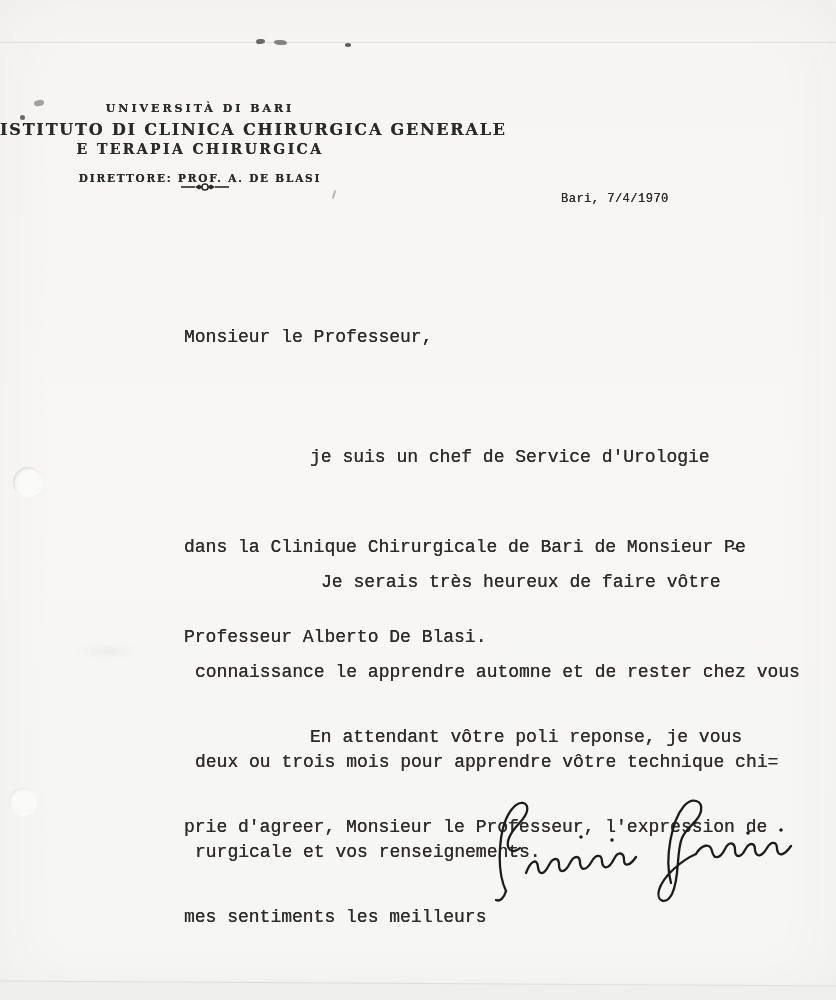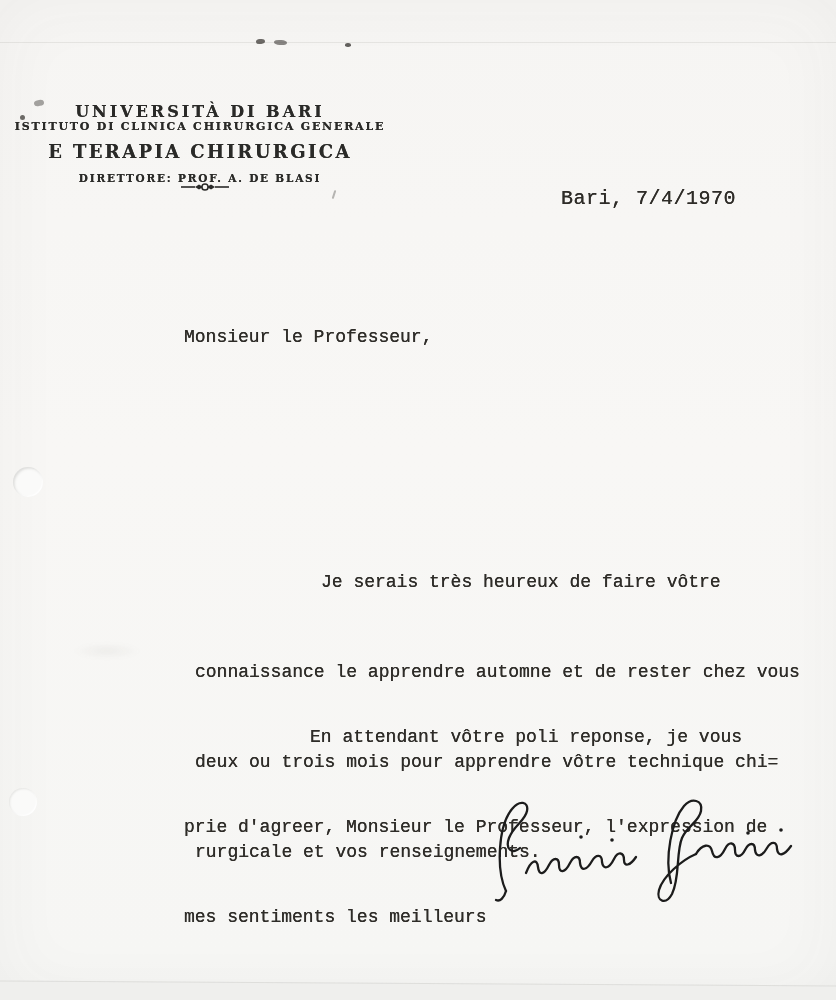--- a/index.html
+++ b/index.html
@@ -12,31 +12,31 @@
     font-family:"Liberation Mono","DejaVu Sans Mono",monospace;
     color:#2e2c28;
   }
   
   .lh-line{
     position:absolute;left:0;width:400px;text-align:center;
     font-family:"DejaVu Serif","Liberation Serif",serif;
     font-weight:bold;color:#2a2a28;white-space:nowrap;
     text-shadow:0 0 .4px rgba(40,40,35,.8);
   }
-  .lh1{top:102px;font-size:16px;letter-spacing:3px;}
-  .lh2{top:120px;font-size:11px;letter-spacing:1.8px;}
-  .lh3{top:141px;font-size:18px;letter-spacing:2.4px;}
+  .lh1{top:102px;font-size:11px;letter-spacing:3px;}
+  .lh2{top:120px;font-size:16px;letter-spacing:1.8px;}
+  .lh3{top:141px;font-size:14px;letter-spacing:2.4px;}
   .lh4{top:164px;font-size:10.5px;letter-spacing:1.8px;margin-top:8px;}
   .ornament{position:absolute;left:180px;top:181px;width:50px;height:12px;}
   
   .typed{
     position:absolute;font-size:18px;line-height:30px;white-space:pre;
     color:#2e2c28;text-shadow:0 0 .55px rgba(35,33,28,.85),.3px .3px .4px rgba(35,33,28,.25);
   }
-  .date{left:561px;top:184px;font-size:20px;letter-spacing:.5px;}
+  .date{left:561px;top:184px;font-size:12px;letter-spacing:.5px;}
   .salutation{left:184px;top:322px;}
   .para{left:184px;}
   .p1{top:382px;} .p2{top:507px;margin-left:11px;} .p3{top:662px;}
   .tline{height:30px;}
   .indent{padding-left:126px;}
   
   .signature{position:absolute;left:486px;top:788px;width:320px;height:130px;}
   .signature path{fill:none;stroke:#1c1c1c;stroke-width:2.3;stroke-linecap:round;stroke-linejoin:round;}
   .signature .dot{fill:#1c1c1c;stroke:none;}
   
@@ -85,20 +85,25 @@
       <path d="M15 6 L19 3.4 L23 6 L19 8.6 Z" fill="#2a2a28"></path>
       <path d="M27 6 L31 3.4 L35 6 L31 8.6 Z" fill="#2a2a28"></path>
       <circle cx="25" cy="6" r="3.1" fill="none" stroke="#2a2a28" stroke-width="1.5"></circle>
     </svg>
   </header>
 
   <div class="typed date">Bari, 7/4/1970</div>
 
   <div class="typed salutation">Monsieur le Professeur,</div>
 
+  <div class="typed para p1">
+    <div class="tline indent">je suis un chef de Service d'Urologie</div>
+    <div class="tline">dans la Clinique Chirurgicale de Bari de Monsieur P̵e</div>
+    <div class="tline">Professeur Alberto De Blasi.</div>
+  </div>
 
   <div class="typed para p2">
     <div class="tline indent">Je serais très heureux de faire vôtre</div>
     <div class="tline">connaissance le apprendre automne et de rester chez vous</div>
     <div class="tline">deux ou trois mois pour apprendre vôtre technique chi=</div>
     <div class="tline">rurgicale et vos renseignements.</div>
   </div>
 
   <div class="typed para p3">
     <div class="tline indent">En attendant vôtre poli reponse, je vous</div>

